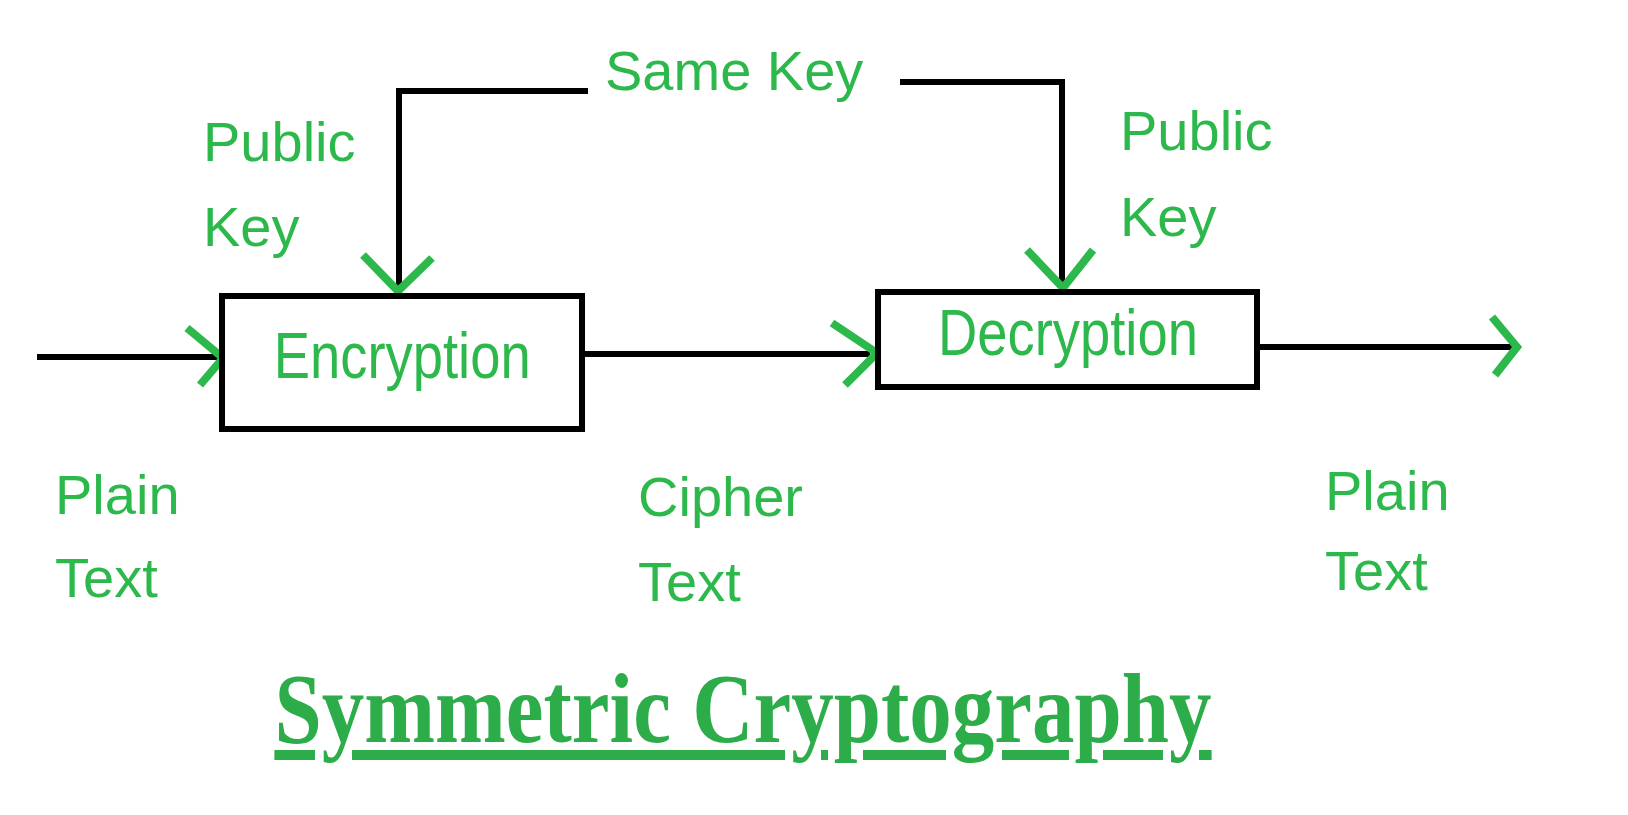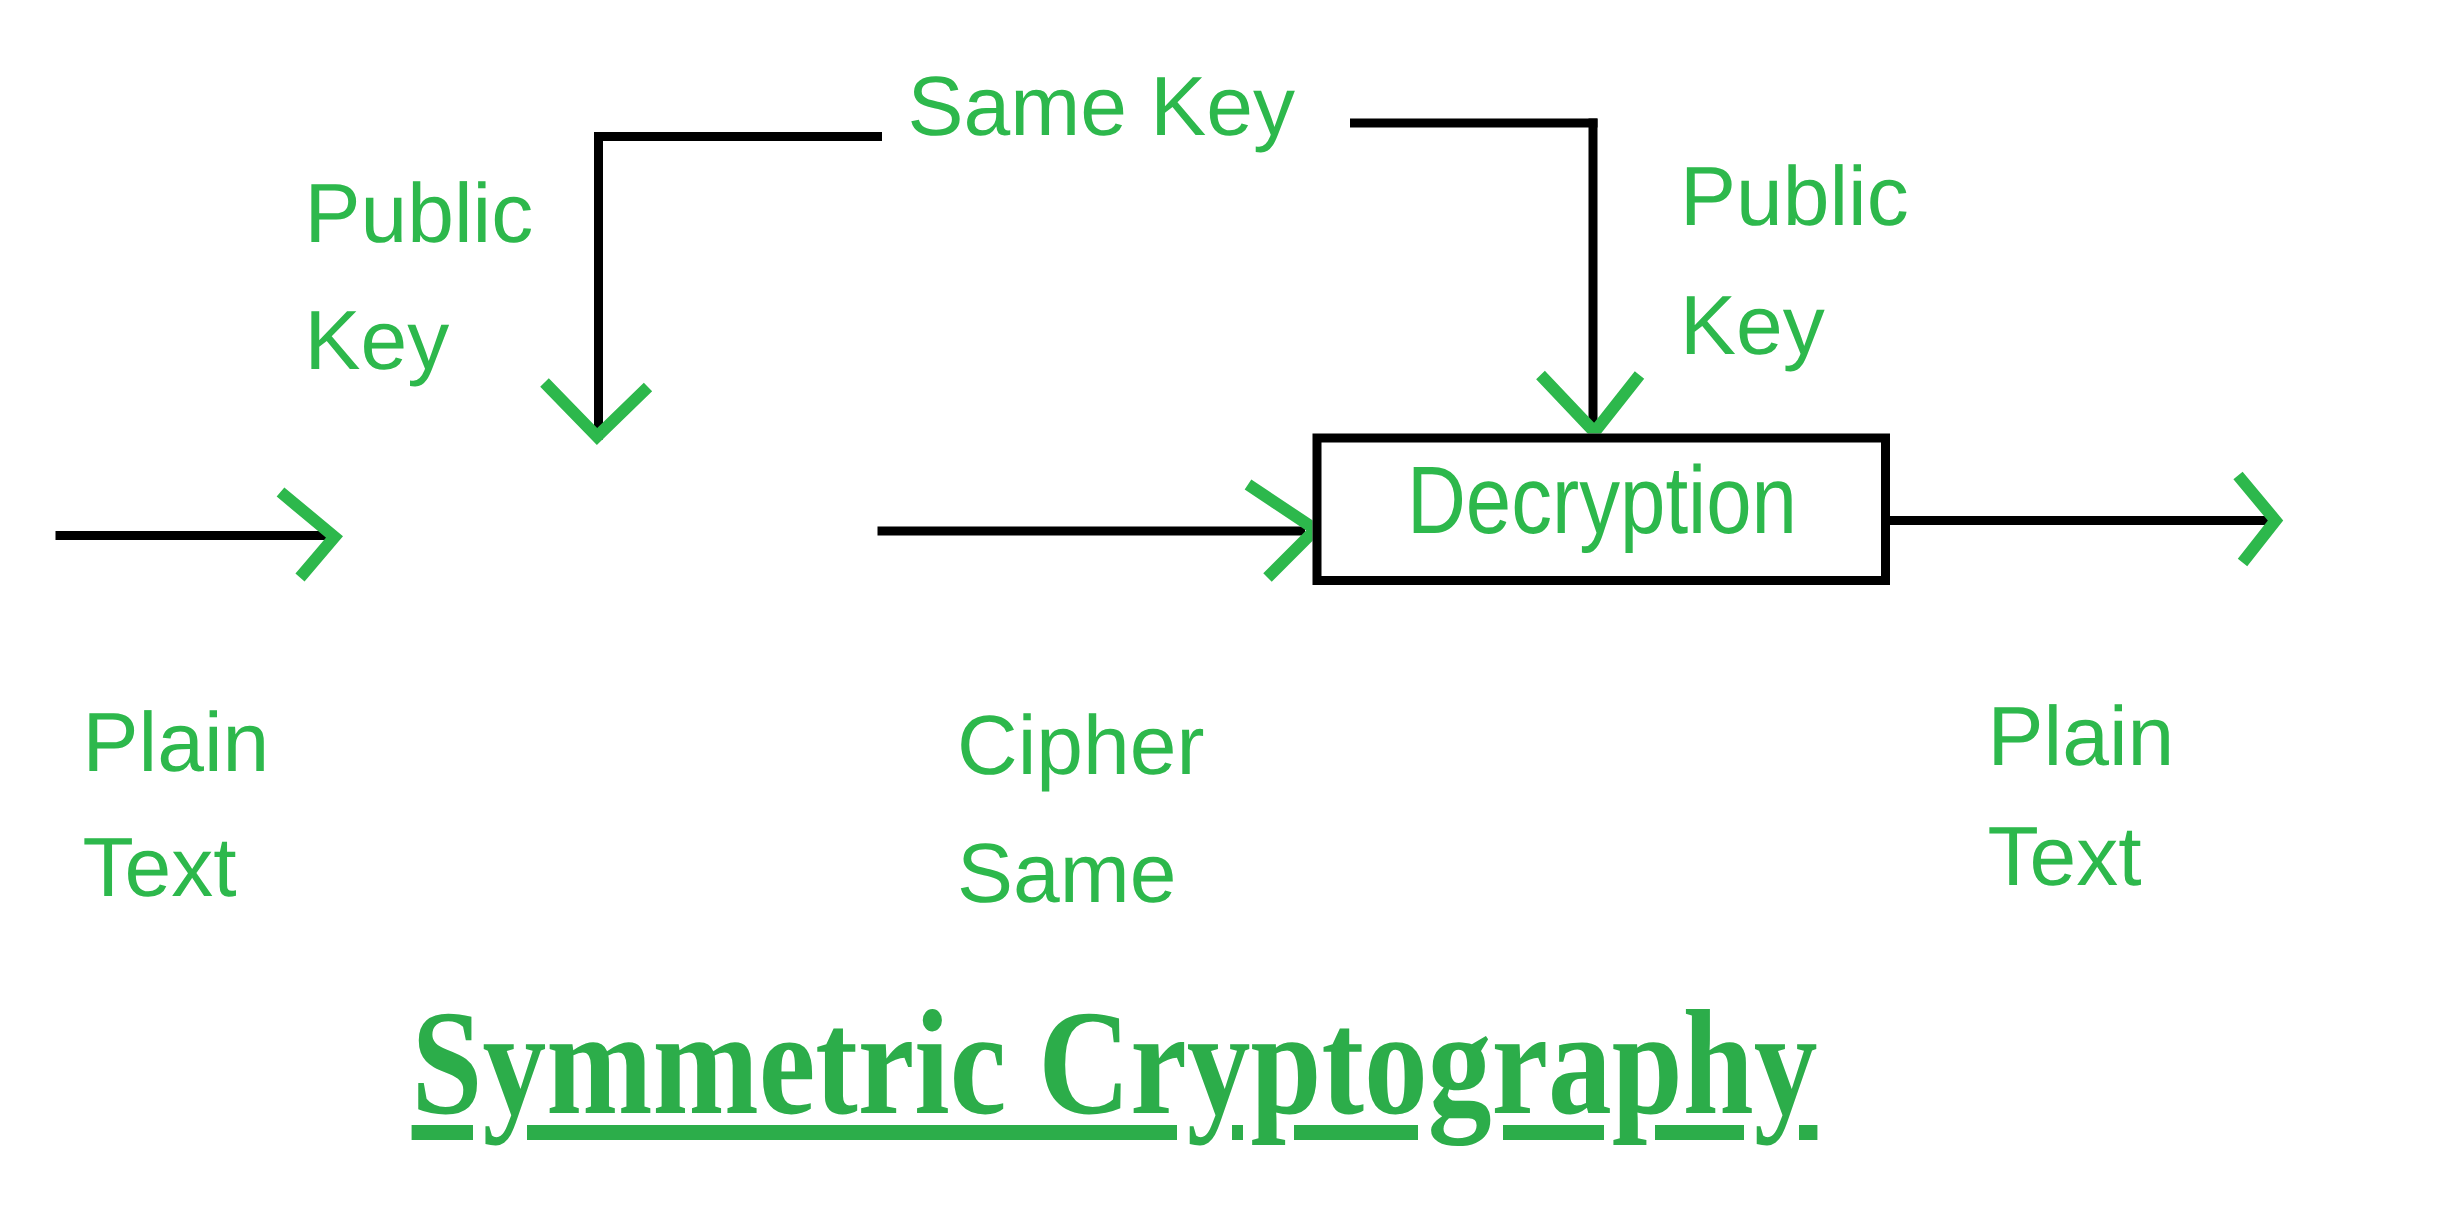--- a/index.html
+++ b/index.html
@@ -94,20 +94,23 @@
 
   <svg class="chev" style="left:1019px; top:242px;" width="82" height="54" viewBox="0 0 82 54">
     <polyline points="8,8 44,46 74,8"></polyline>
   </svg>
 
   <div class="hline" style="left:37px; top:354px; width:181px; height:6px;"></div>
   <svg class="chev" style="left:180px; top:320px;" width="52" height="74" viewBox="0 0 52 74">
     <polyline points="7,8 43,38 20,65"></polyline>
   </svg>
 
+  <div class="node-box" style="left:219px; top:293px; width:366px; height:139px;">
+    <span class="node-label">Encryption</span>
+  </div>
 
   <div class="hline" style="left:585px; top:351px; width:285px; height:6px;"></div>
   <svg class="chev" style="left:824px; top:315px;" width="62" height="78" viewBox="0 0 62 78">
     <polyline points="8,8 53,38 21,70"></polyline>
   </svg>
 
   <div class="node-box" style="left:875px; top:289px; width:385px; height:101px;">
     <span class="node-label">Decryption</span>
   </div>
 
@@ -121,20 +124,20 @@
   <div class="glabel" style="left:203px; top:99px; line-height:85px;">Public
 Key</div>
 
   <div class="glabel" style="left:1120px; top:88px; line-height:86px;">Public
 Key</div>
 
   <div class="glabel" style="left:55px; top:453px; line-height:83px;">Plain
 Text</div>
 
   <div class="glabel" style="left:638px; top:454px; line-height:85px;">Cipher
-Same</div>
+Text</div>
 
   <div class="glabel" style="left:1325px; top:451px; line-height:80px;">Plain
 Text</div>
 
   <div class="title">Symmetric Cryptography</div>
 
 </div>
 
 </body></html>

